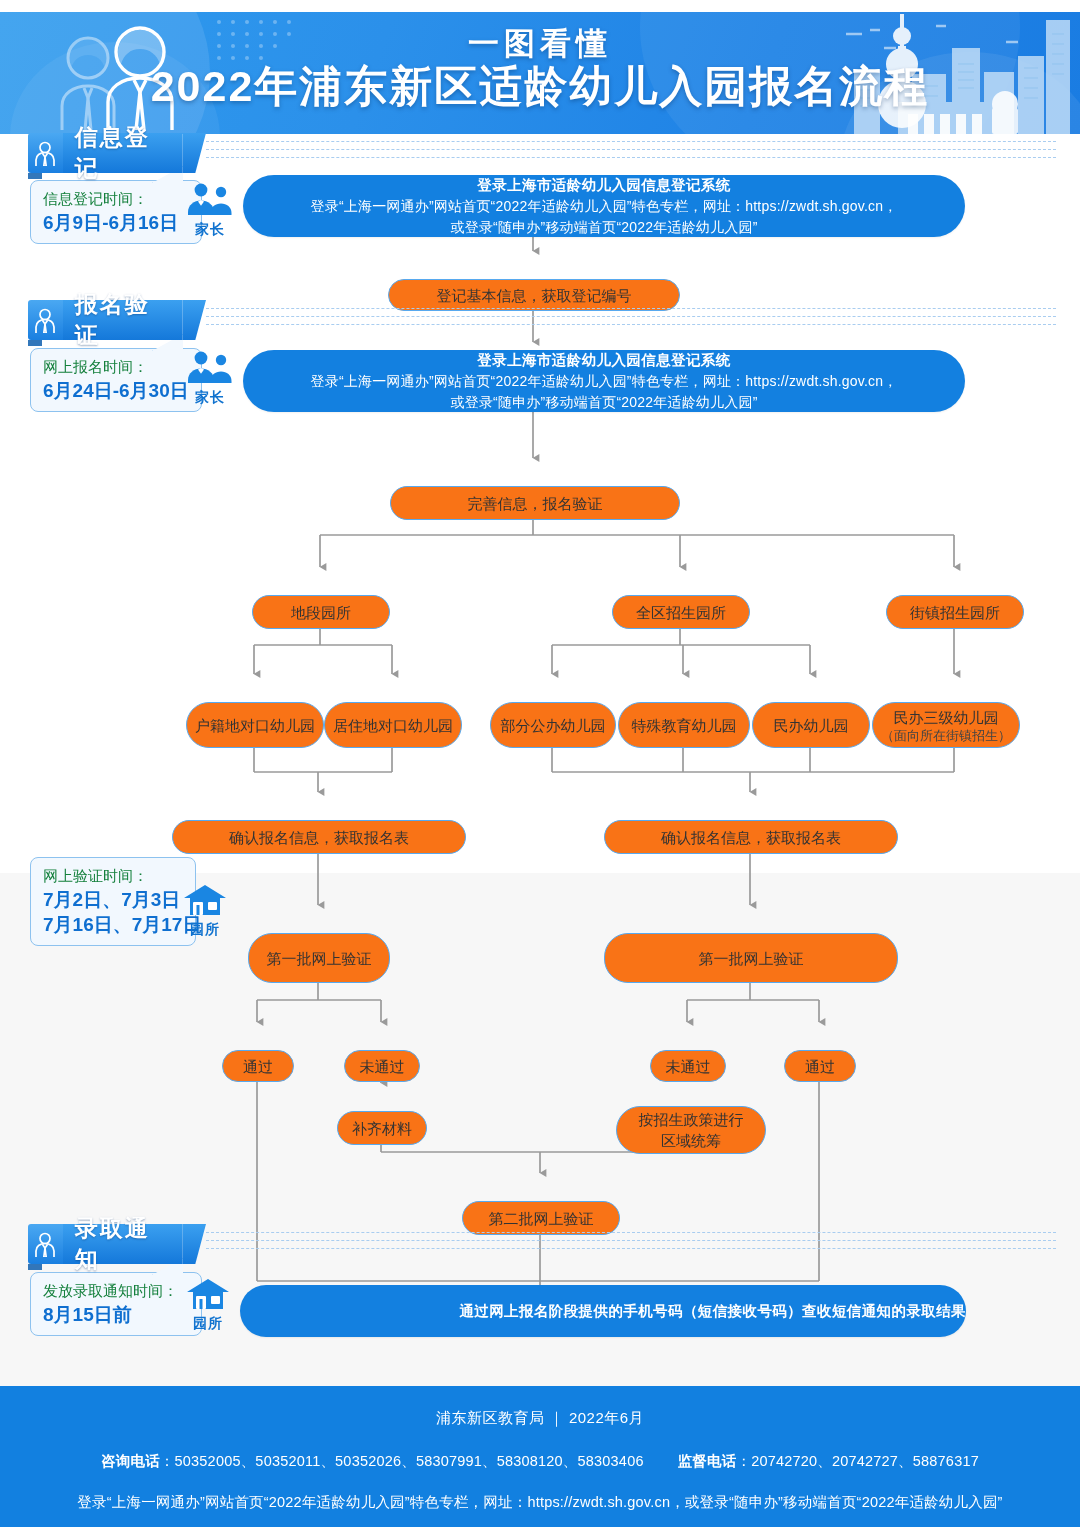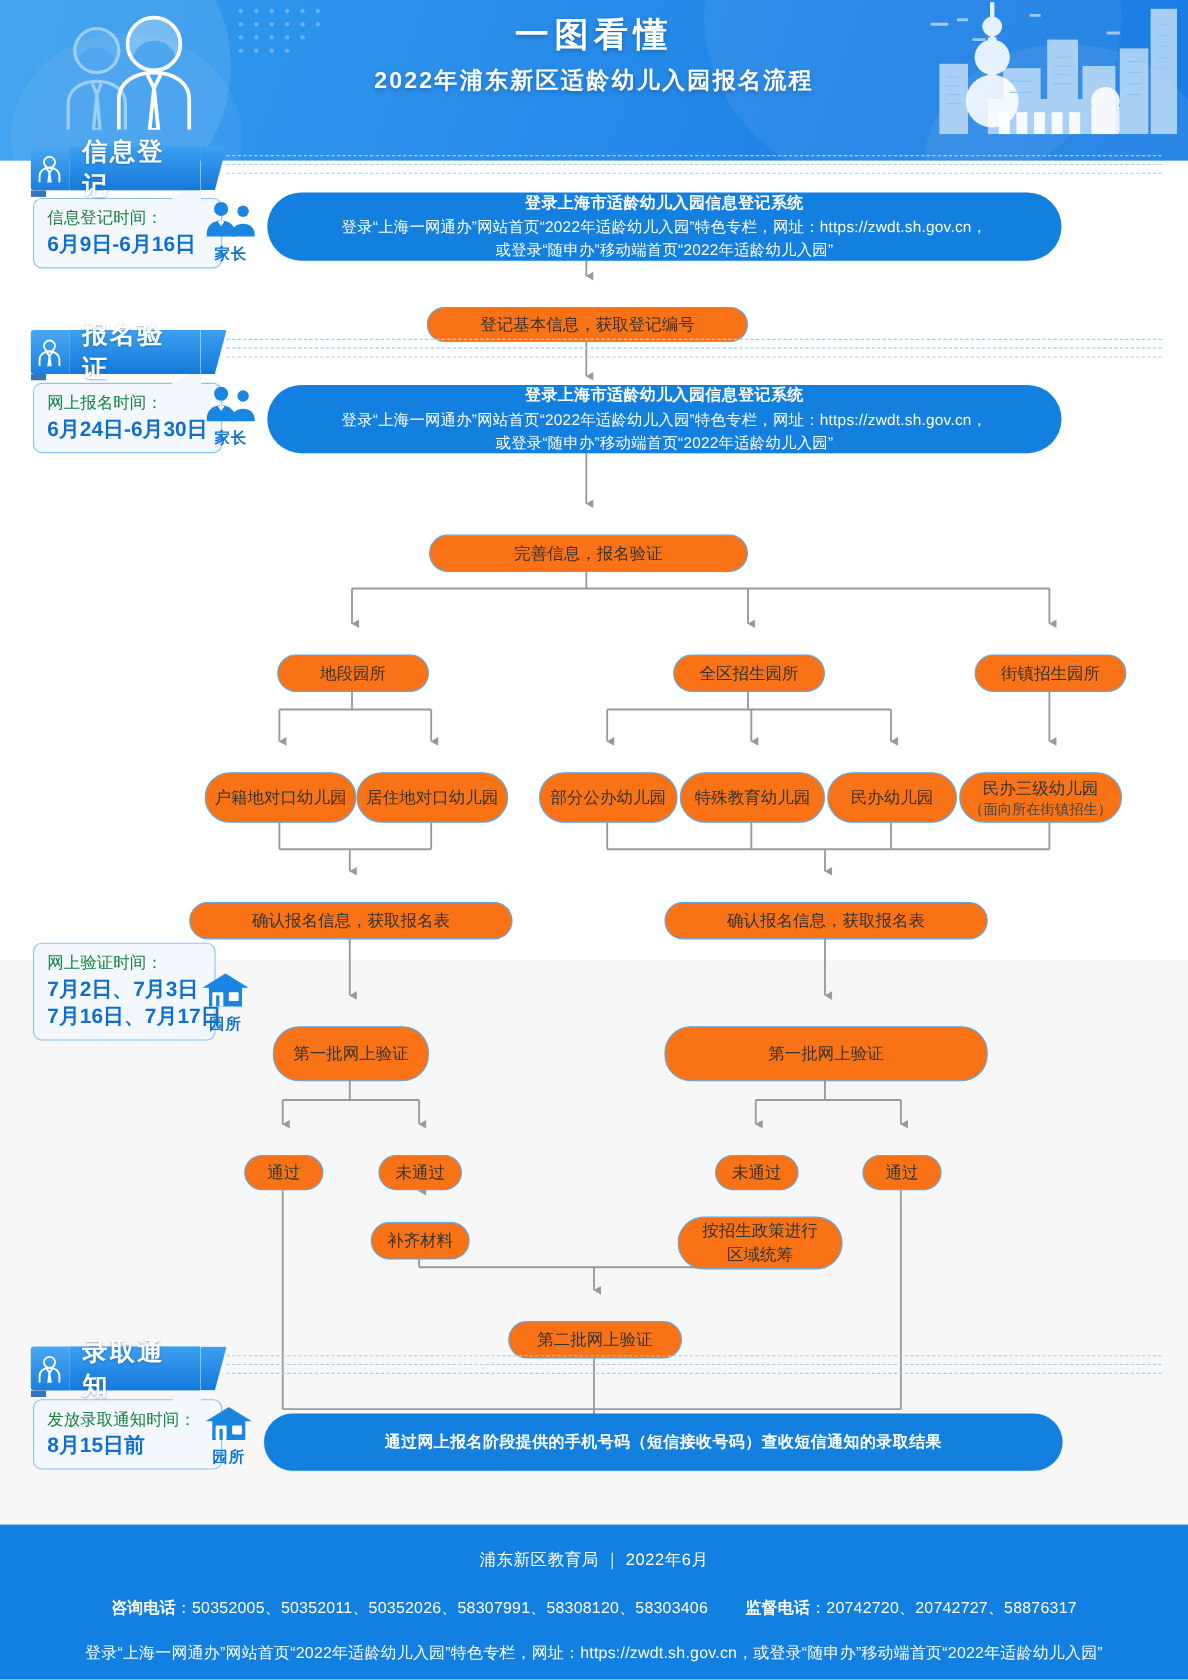--- a/index.html
+++ b/index.html
@@ -7,32 +7,32 @@
     width:1080px;height:1527px;
     font-family:"Liberation Sans","DejaVu Sans",sans-serif;
     background:#ffffff;
     position:relative;
     overflow:hidden;
     -webkit-font-smoothing:antialiased;
   }
   .page{position:absolute;left:0;top:0;width:1080px;height:1527px;}
 
   
-  .header{position:absolute;left:0;top:0;width:1080px;height:146px;
+  .header{position:absolute;left:0;top:12px;width:1080px;height:122px;
     background:linear-gradient(110deg,#2f9bee 0%,#2b90ea 35%,#1f83e6 70%,#1a7ce2 100%);
     overflow:hidden;}
   .hdr-blob{position:absolute;border-radius:50%;background:rgba(255,255,255,.07);}
   .hdr-blob.b1{left:-120px;top:-90px;width:330px;height:300px;background:rgba(255,255,255,.10);}
   .hdr-blob.b2{left:10px;top:30px;width:210px;height:190px;background:rgba(255,255,255,.06);}
   .hdr-blob.b3{left:640px;top:-150px;width:380px;height:330px;background:rgba(255,255,255,.06);}
   .hdr-blob.b4{left:840px;top:40px;width:260px;height:220px;background:rgba(255,255,255,.07);}
   .hdr-title{position:absolute;left:0;top:12px;width:1080px;text-align:center;z-index:6;}
   .hdr-title .l1{font-size:31px;font-weight:bold;color:#ffffff;letter-spacing:5px;
     text-shadow:0 2px 4px rgba(0,40,90,.35);line-height:40px;}
-  .hdr-title .l2{font-size:21px;font-weight:bold;color:#ffffff;letter-spacing:2px;
+  .hdr-title .l2{font-size:43px;font-weight:bold;color:#ffffff;letter-spacing:2px;
     text-shadow:0 2px 4px rgba(0,40,90,.35);line-height:44px;}
   .hdr-people{position:absolute;left:40px;top:6px;z-index:4;}
   .hdr-city{position:absolute;right:0px;top:0px;z-index:4;}
   .hdr-dots{position:absolute;left:215px;top:6px;z-index:3;}
 
   
   .grayzone{position:absolute;left:0;top:873px;width:1080px;height:513px;background:#f7f7f7;}
 
   
   .sec{position:absolute;height:40px;z-index:20;}
@@ -433,21 +433,21 @@
         <rect x="11" y="18" width="10" height="13" rx="1"></rect>
         <rect x="26" y="18" width="9" height="8" rx="1"></rect>
       </g>
       <g fill="#1a86e2">
           <rect x="14.5" y="21" width="3" height="10"></rect>
         </g>
     </svg>
     <div class="lbl">园所</div>
   </div>
 
-  <div class="bluepill" style="left:240px;top:1285px;width:726px;height:52px;">
+  <div class="bluepill" style="left:240px;top:1285px;width:726px;height:52px;align-items:flex-end;">
     <div class="ttl">通过网上报名阶段提供的手机号码（短信接收号码）查收短信通知的录取结果</div>
   </div>
 
   <svg class="svglayer">
     <defs>
       <marker id="ah" markerWidth="9" markerHeight="9" refX="4.5" refY="7.2" orient="auto" markerUnits="userSpaceOnUse">
         <path d="M0.6,0.8 L4.5,7.6 L8.4,0.8 Z" fill="#9a9a9a"></path>
       </marker>
     </defs>
     <g stroke="#9a9a9a" stroke-width="1.7" fill="none">

